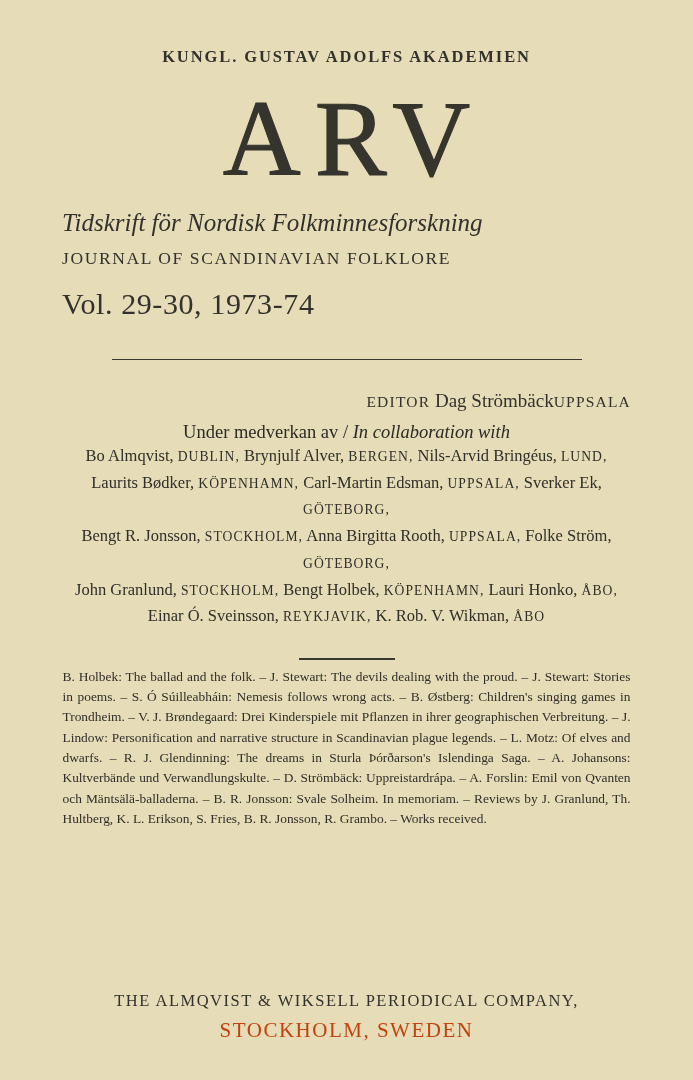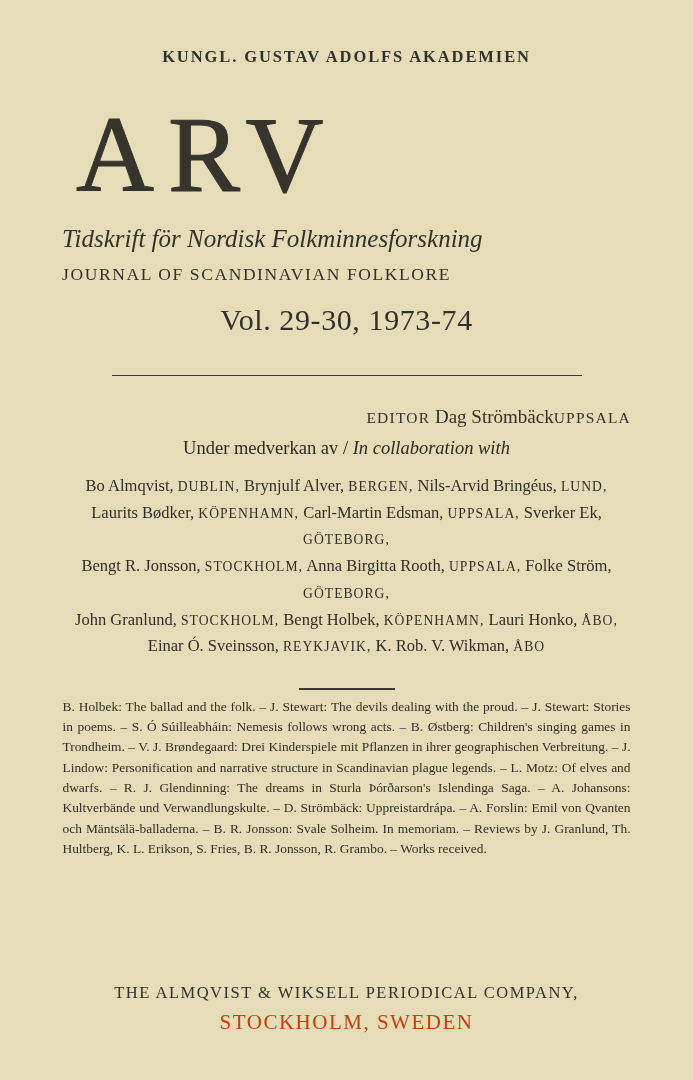--- a/index.html
+++ b/index.html
@@ -25,21 +25,22 @@
   .academy {
     margin-top: 47px;
     text-align: center;
     font-size: 16.5px;
     letter-spacing: 1.9px;
     font-weight: 600;
     color: #32312b;
   }
 
   .arv-wrap {
-    margin-top: 34px;
+    text-align: center;
+    margin-top: 18px;
   }
   .arv {
     display: inline-block;
     font-family: "Liberation Serif", serif;
     font-size: 108px;
     line-height: 1;
     letter-spacing: 14px;
     font-weight: 400;
     color: #35342d;
     
@@ -57,21 +58,20 @@
     color: #32312b;
   }
   .subtitle-caps {
     margin-top: 11px;
     font-size: 17.5px;
     letter-spacing: 1.6px;
     color: #32312b;
   }
   .volume {
     margin-top: 18px;
-    text-align: center;
     font-size: 30px;
     letter-spacing: 0.6px;
     color: #32312b;
   }
 
   .rule-long {
     width: 470px;
     height: 1px;
     background: #3a3930;
     margin: 38px auto 0 auto;
@@ -94,21 +94,20 @@
     letter-spacing: 1.2px;
   }
   .collab {
     margin-top: 10px;
     text-align: center;
     font-size: 18.5px;
   }
   .collab .it { font-style: italic; }
 
   .board {
-    margin-top: 14px;
     text-align: center;
     font-size: 16.5px;
     line-height: 1.62;
     color: #2f2e28;
   }
   .board .sc { font-size: 13.6px; letter-spacing: 1.05px; }
 
   .contents-head {
     margin-top: 26px;
     text-align: center;
@@ -122,21 +121,21 @@
     font-size: 13.4px;
     line-height: 1.52;
     text-align: justify;
     color: #2f2e28;
   }
 
   .publisher {
     position: absolute;
     left: 0;
     right: 0;
-    bottom: 92px;
+    bottom: 84px;
     text-align: center;
   }
   .publisher .pub-name {
     font-size: 16.5px;
     letter-spacing: 1.5px;
     color: #32312b;
   }
   .publisher .pub-city {
     margin-top: 7px;
     font-size: 21px;

